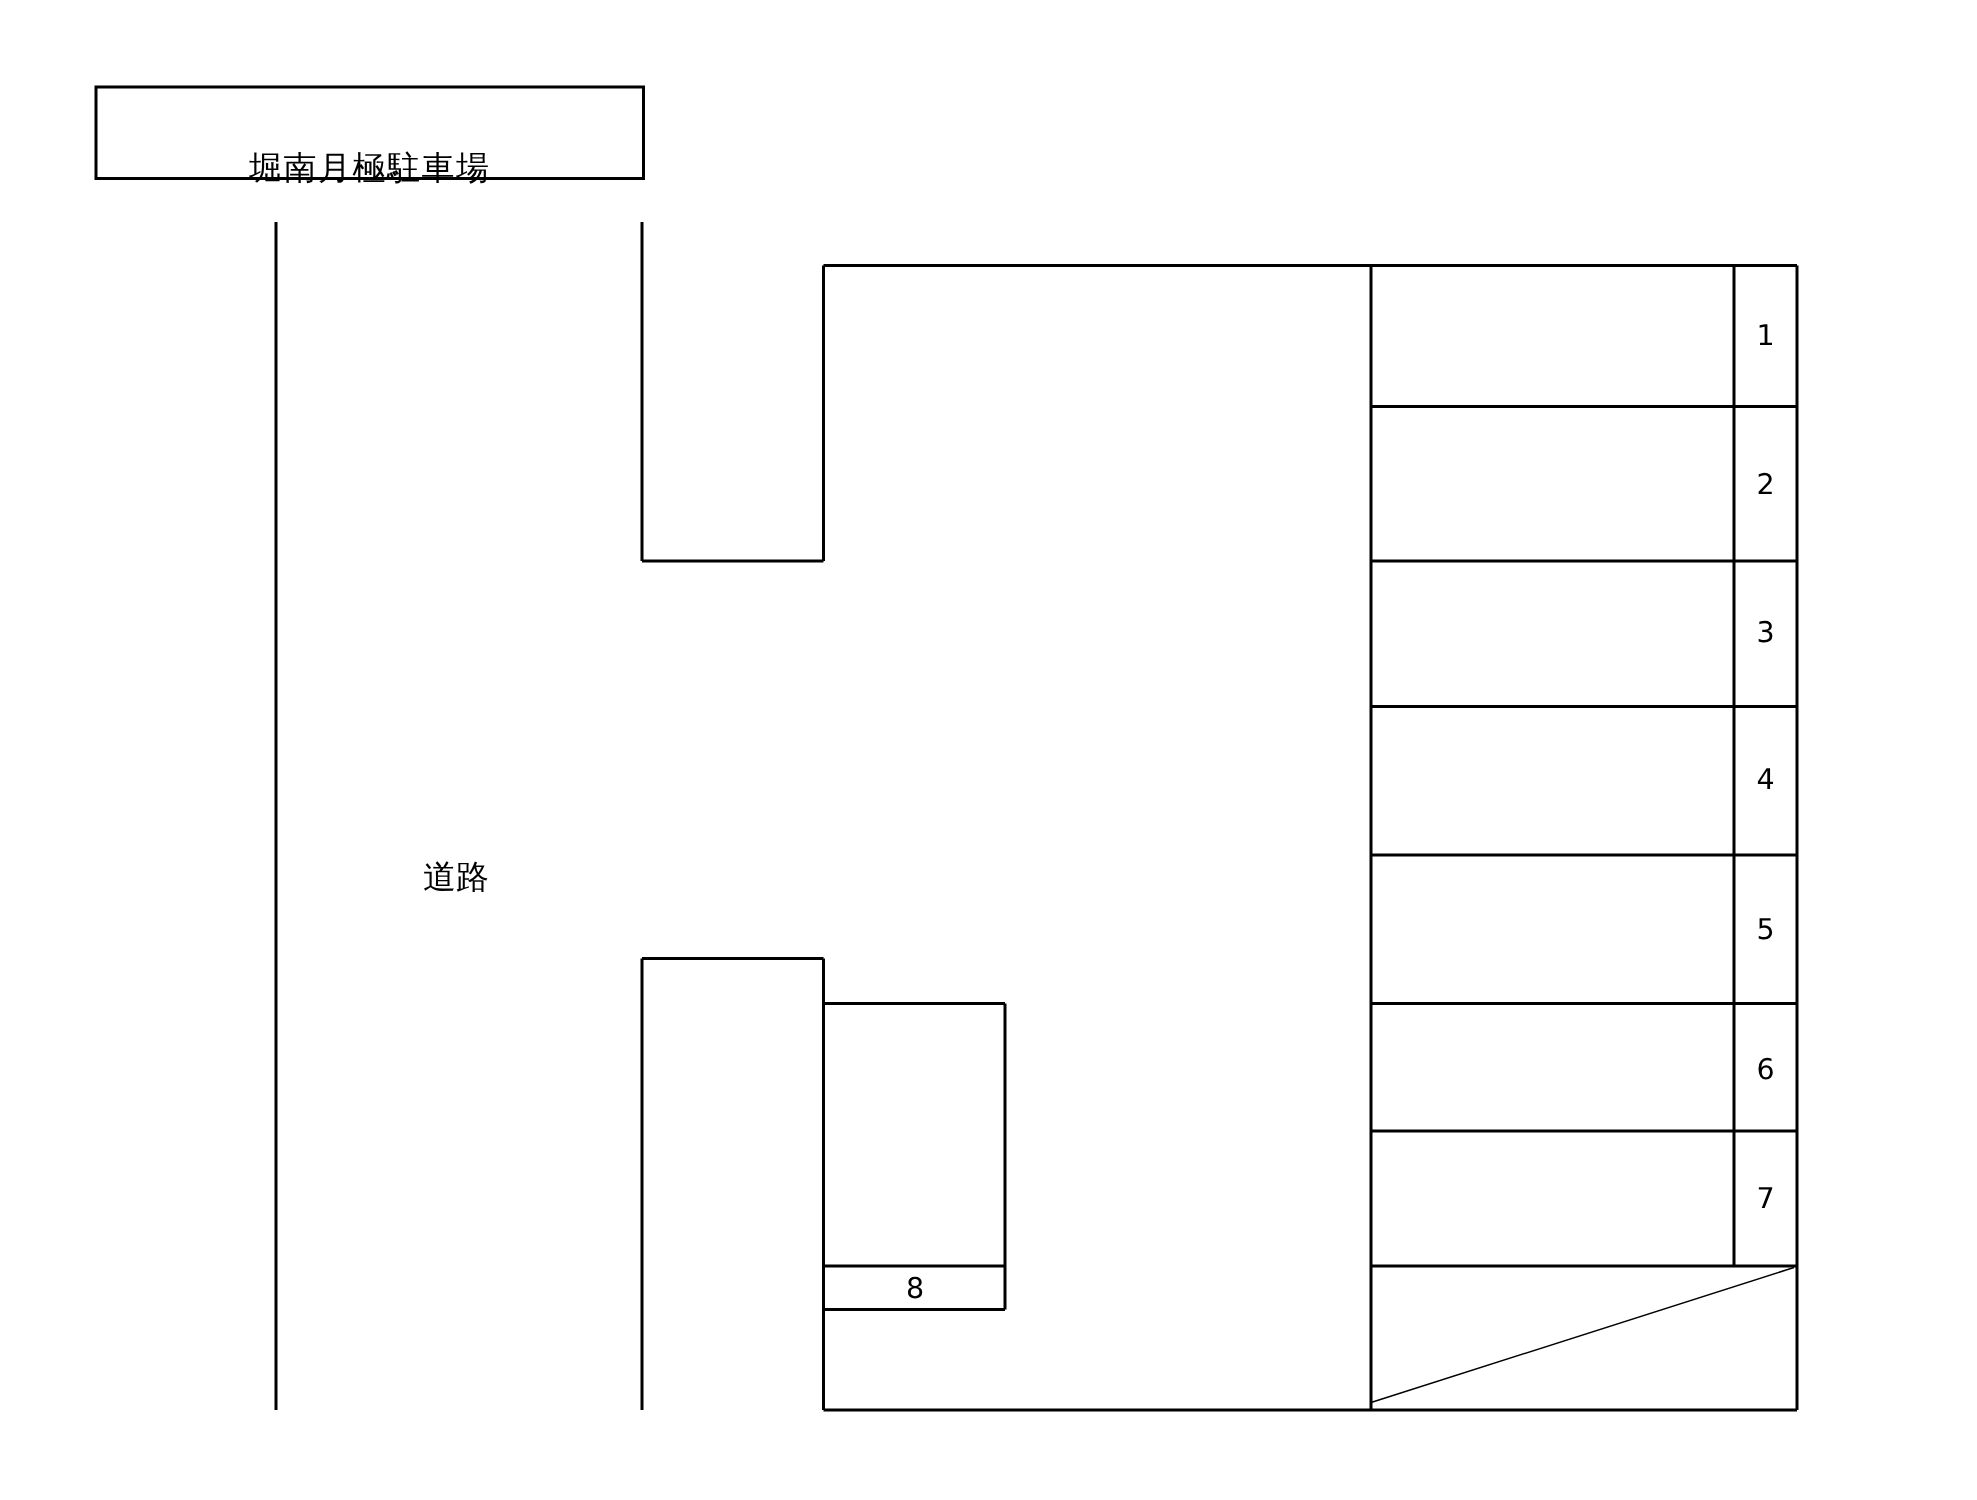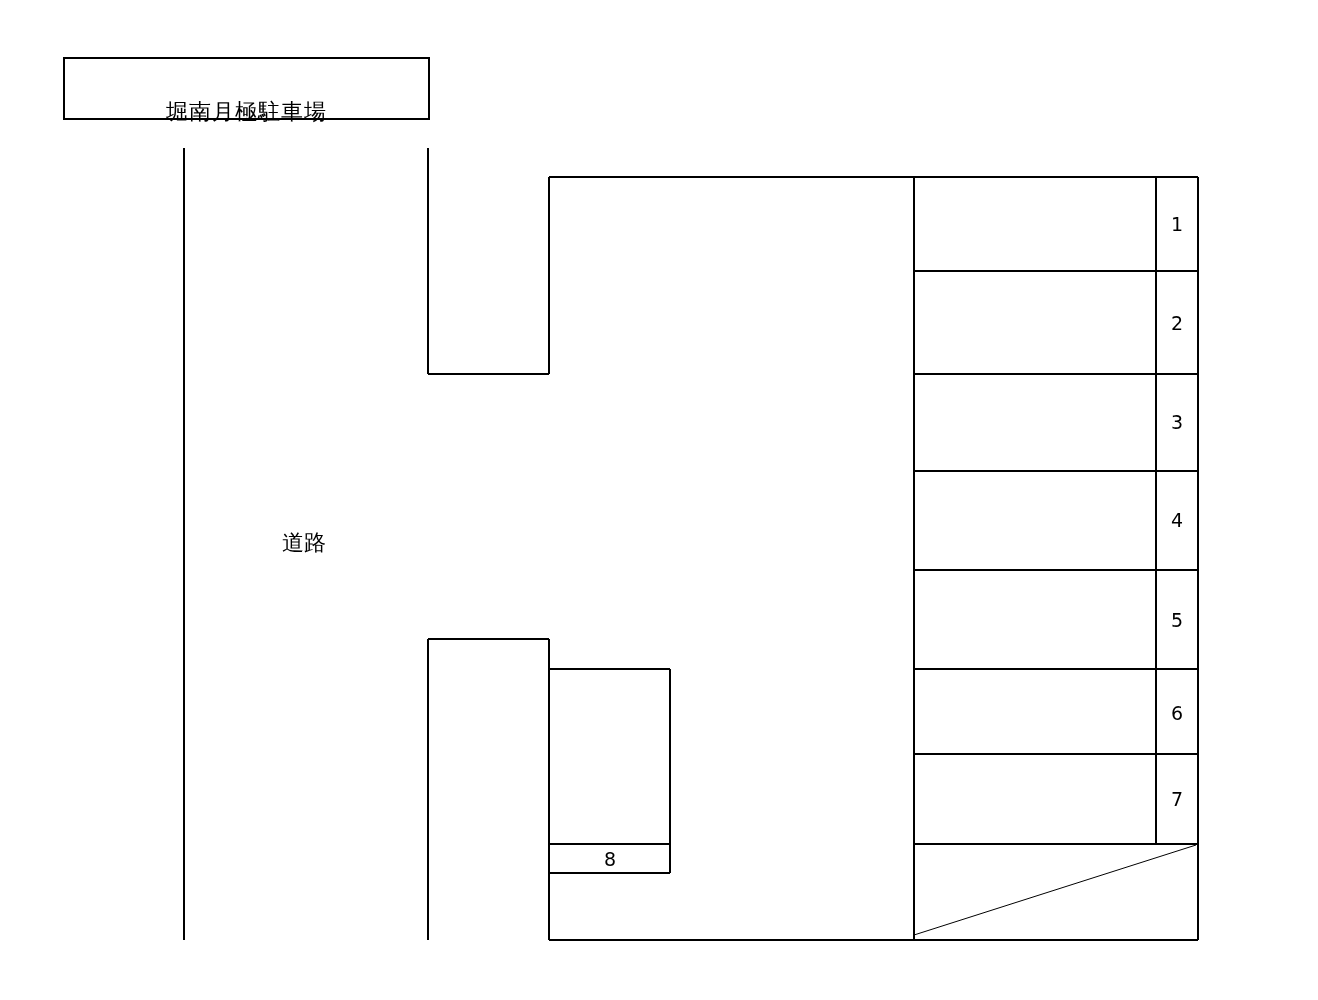--- a/index.html
+++ b/index.html
@@ -3,21 +3,21 @@
   <meta charset="utf-8">
   <style>
     html, body { margin: 0; padding: 0; background: #ffffff; }
     body { width: 1318px; height: 1000px; position: relative; overflow: hidden;
            font-family: "DejaVu Sans", sans-serif; color: #000; }
     svg.plan { position: absolute; left: 0; top: 0; }
     .title-box { position: absolute; left: 63px; top: 57px; width: 363px; height: 59px;
                  border: 2px solid #000; box-sizing: content-box;
                  display: flex; align-items: center; justify-content: center; }
     .title-text { font-size: 22px; letter-spacing: 1px; margin-top: 46px; }
-    .label { position: absolute; font-size: 20px; line-height: 1; }
+    .label { position: absolute; font-size: 20px; line-height: 1; margin-top: 43px; }
     .road-label { left: 282px; top: 532px; font-size: 22px; }
     .space-num { position: absolute; width: 40px; text-align: center; font-size: 19px; line-height: 1; }
   </style>
 </head>
 <body>
 
 <svg class="plan" width="1318" height="1000" viewBox="0 0 1318 1000">
   <g stroke="#000" stroke-width="2" fill="none">
 
     <line x1="184" y1="148" x2="184" y2="940"></line>

